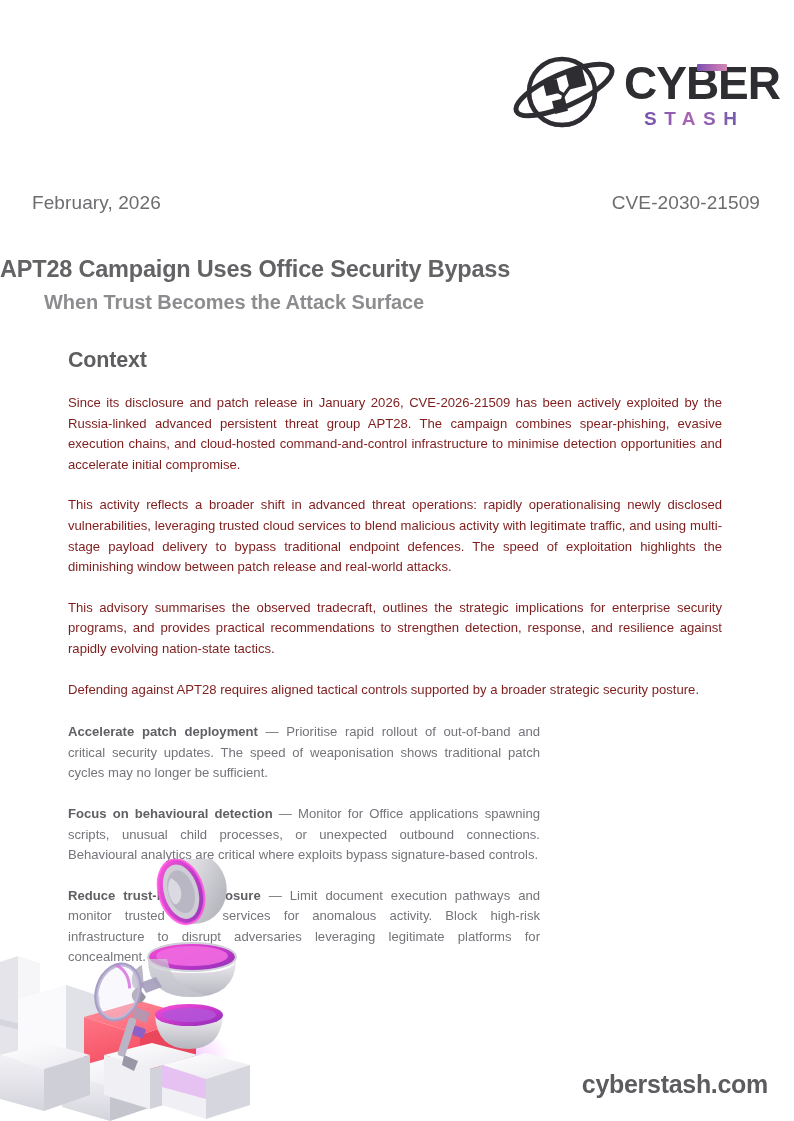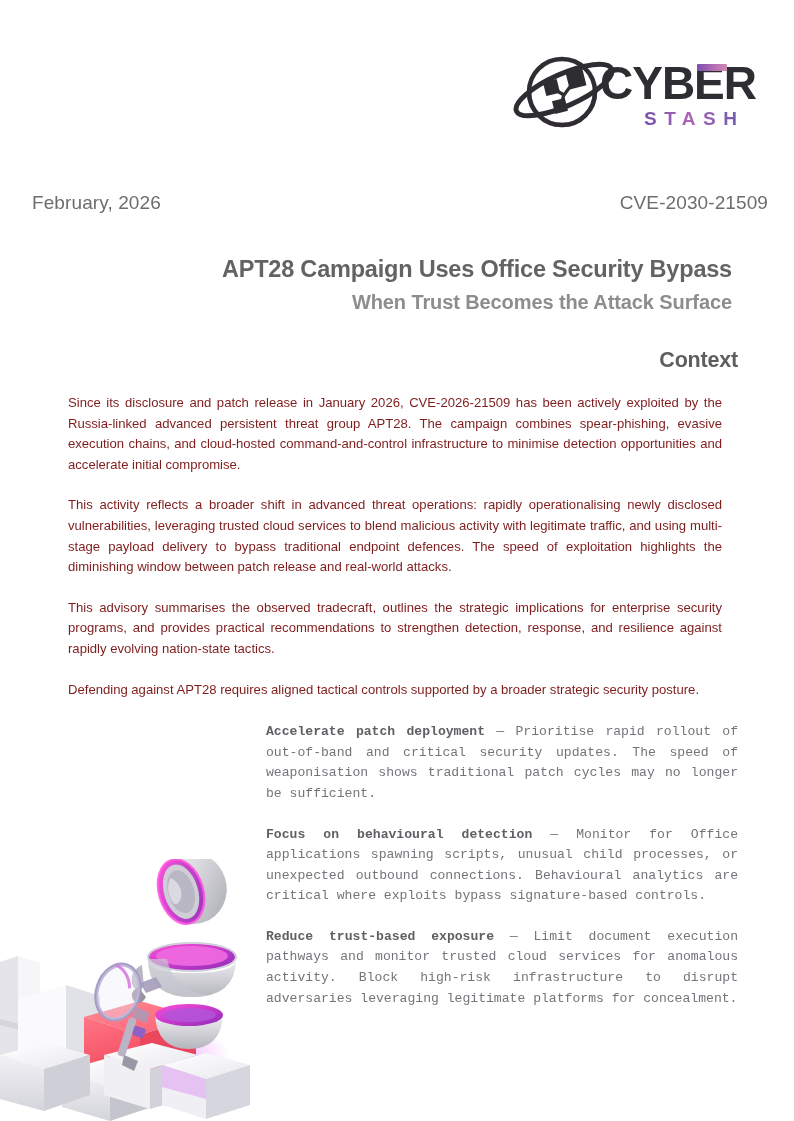--- a/index.html
+++ b/index.html
@@ -90,21 +90,21 @@
   }
   .brand-planet {
     position: absolute;
     left: 0;
     top: 2px;
     width: 108px;
     height: 92px;
   }
   .brand-cyber {
     position: absolute;
-    left: 88px;
+    left: 112px;
     top: 14px;
     font-size: 46px;
     font-weight: bold;
     color: #2e2e32;
     letter-spacing: -1px;
     line-height: 1;
   }
   .brand-ebar {
     position: absolute;
     left: 185px;
@@ -126,36 +126,36 @@
     background-clip: text;
     color: transparent;
     text-align: right;
   }
 
   
   .meta-row {
     position: absolute;
     top: 192px;
     left: 32px;
-    right: 26px;
+    right: 34px;
     display: flex;
     justify-content: space-between;
     align-items: baseline;
     font-size: 19px;
     color: #6d6d70;
     letter-spacing: 0.1px;
   }
 
   
   .title-block {
     position: absolute;
     top: 255px;
     left: 0;
     width: 732px;
-    text-align: right;
+    text-align: left;
   }
   .doc-title {
     font-size: 23.5px;
     font-weight: bold;
     color: #636366;
     letter-spacing: -0.2px;
     line-height: 1.25;
   }
   .doc-subtitle {
     margin-top: 6px;
@@ -173,42 +173,39 @@
     top: 348px;
     left: 68px;
     width: 670px;
   }
   .section-heading {
     font-size: 21.5px;
     font-weight: bold;
     color: #5e5e61;
     letter-spacing: -0.2px;
     margin: 0 0 20px 0;
-    text-align: right;
   }
   .section-heading.mitigation {
     margin-top: 41px;
     margin-bottom: 20px;
   }
   p.body {
     margin: 0 16px 20px 0;
     font-size: 13.1px;
     line-height: 20.6px;
     color: #7f1d1d;
     text-align: justify;
     text-justify: inter-word;
     hyphens: manual;
   }
   p.body:last-child { margin-bottom: 0; }
 
   .mit-list {
     margin-top: 22px;
-    margin-left: 198px;
     width: 472px;
-    font-family: Liberation Mono, monospace;
   }
   .mit-item {
     margin-bottom: 20px;
     font-size: 13.1px;
     line-height: 20.6px;
     color: #74747a;
     text-align: justify;
   }
   .mit-item:last-child { margin-bottom: 0; }
   .mit-term {
@@ -420,14 +417,15 @@
       <rect x="133" y="168" width="12" height="10" rx="2" fill="#8f5fc4" transform="rotate(18 139 173)"></rect>
       <path d="M124 196 l14 6 l-4 10 l-12 -6 Z" fill="#9a97a6"></path>
     </g>
 
     <g fill="#a49dbb">
       <path d="M140 124 l16 -6 l6 10 l-16 6 Z" opacity="0.9"></path>
       <path d="M136 148 l14 6 l-4 10 l-14 -6 Z" opacity="0.8"></path>
     </g>
   </svg>
 
+  <div class="footer">cyberstash.com</div>
 
 </div>
 
 </body></html>

